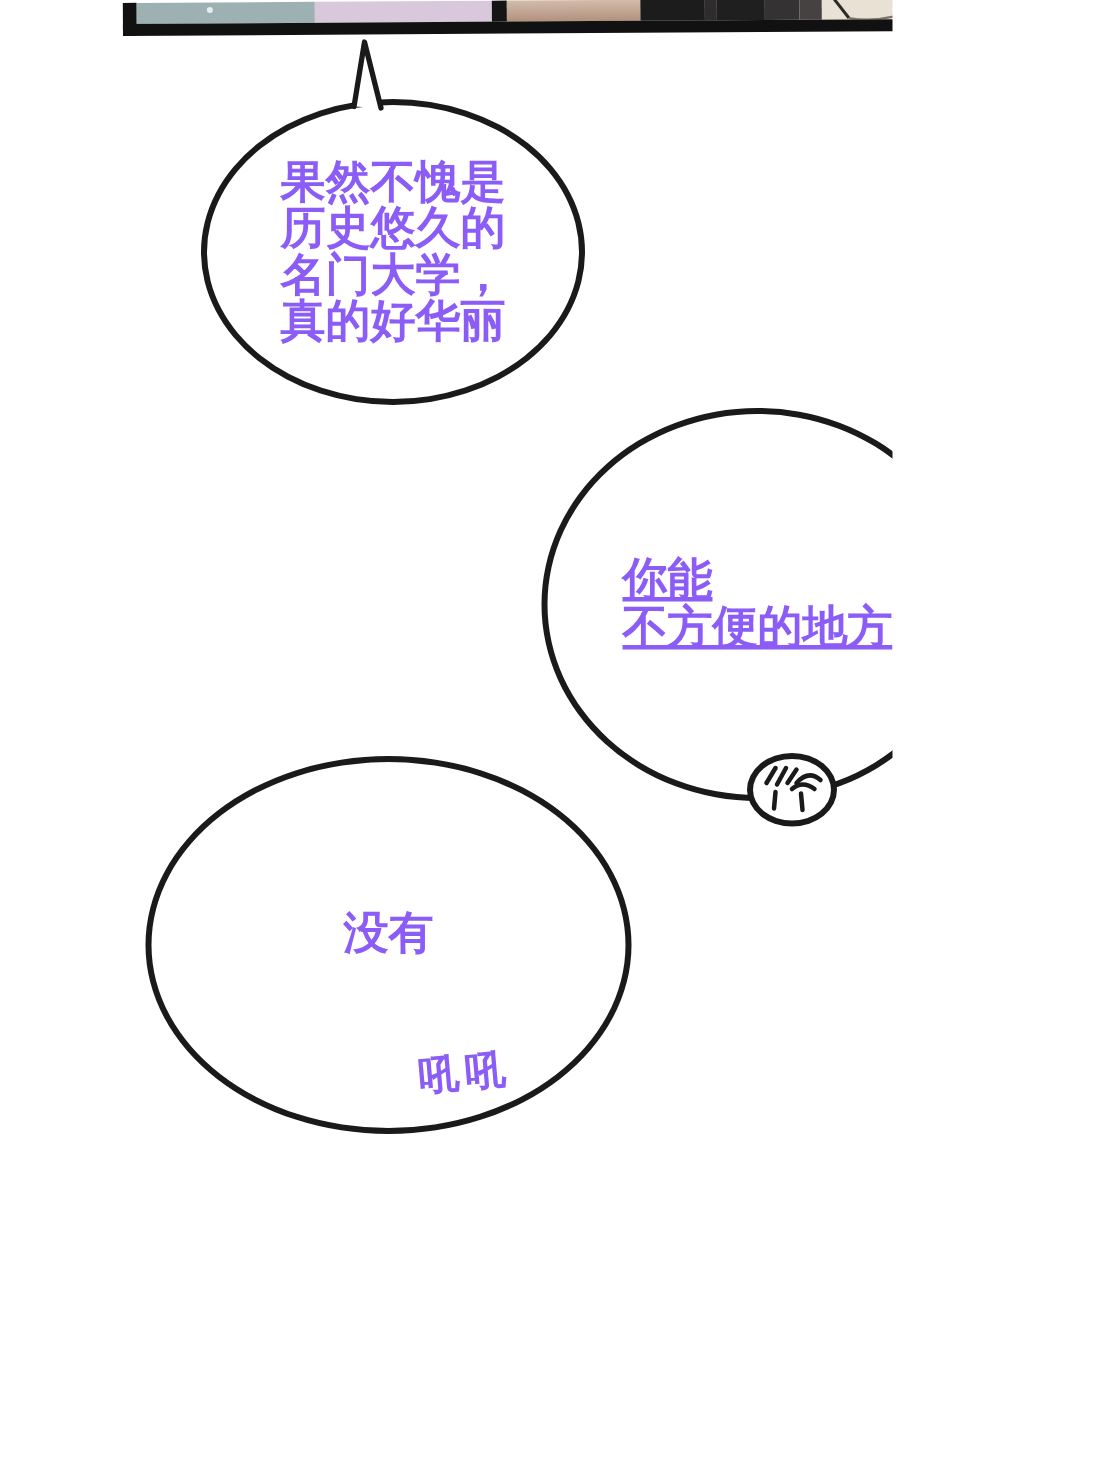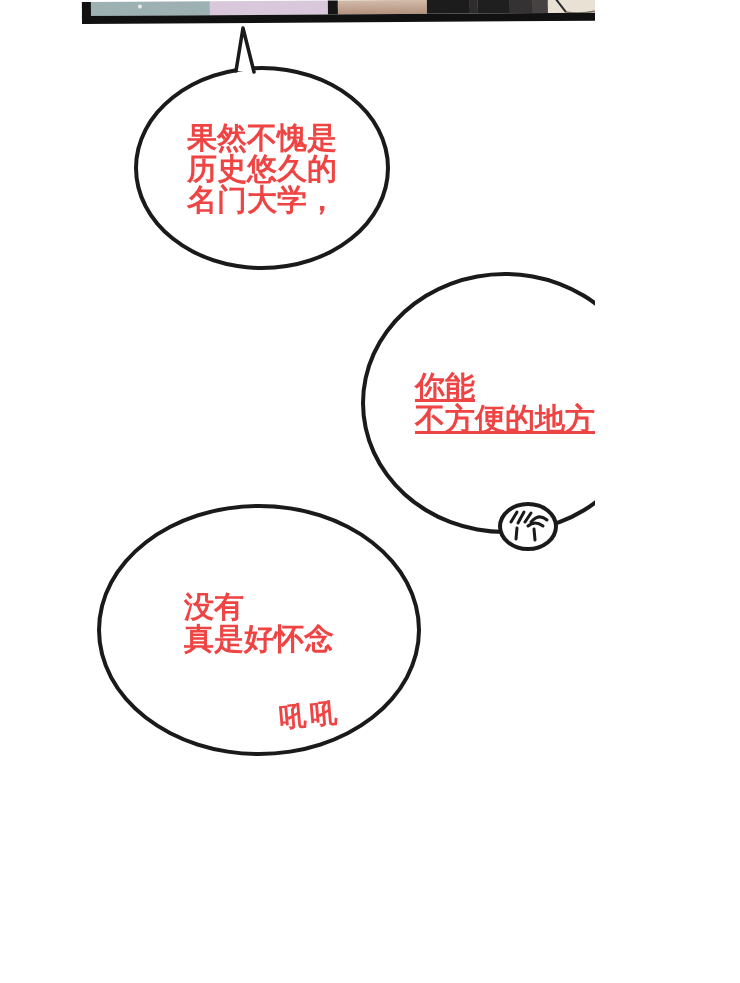--- a/index.html
+++ b/index.html
@@ -1,18 +1,18 @@
 <!DOCTYPE html>
 <html><head>
 <meta charset="utf-8">
 <style>
   html,body{margin:0;padding:0;background:#ffffff;}
   .canvas{
     position:relative;width:595px;height:983px;background:#ffffff;
-    overflow:hidden;font-family:"DejaVu Sans",sans-serif;color:#ef4444;
+    overflow:hidden;font-family:"DejaVu Sans",sans-serif;color:#8b5cf6;
   }
 
   
   .strip{position:absolute;left:82px;top:0;width:645px;height:22px;
          transform:rotate(-0.35deg);transform-origin:50% 100%;}
   .strip .seg{position:absolute;top:0;height:14px;}
   .seg-teal{left:8px;width:120px;}
   .seg-lav{left:128px;width:118px;}
   .seg-div{left:246px;width:10px;}
   .seg-tan{left:256px;width:89px;background-image:linear-gradient(to bottom,#d3bcaa,#b2917e);}
@@ -89,20 +89,21 @@
 
   <svg class="tail" width="26" height="48" viewBox="0 0 26 48">
     <path d="M3,45 L10,2 L21,46" fill="#ffffff" stroke="#1a1a1a" stroke-width="3.5" stroke-linejoin="round" stroke-linecap="round"></path>
   </svg>
 
   <div class="bubble" id="bubble-1">
     <div class="txt">
       <span class="line">果然不愧是</span>
       <span class="line">历史悠久的</span>
       <span class="line">名门大学，</span>
+      <span class="line">真的好华丽</span>
     </div>
   </div>
 
   <div class="bubble" id="bubble-2">
     <div class="txt">
       <span class="line">你能</span>
       <span class="line">不方便的地方</span>
     </div>
   </div>
 
@@ -116,19 +117,18 @@
         <path d="M14,21 L13,32"></path>
         <path d="M31,22 L32,33"></path>
         <path d="M25,19 Q32,13 40,19"></path>
       </g>
     </svg>
   </div>
 
   <div class="bubble" id="bubble-3">
     <div class="txt">
       <span class="line">没有</span>
-      <span class="line">真是好怀念</span>
     </div>
   </div>
 
   <div class="sfx">吼吼</div>
 
 </div>
 
 </body></html>

